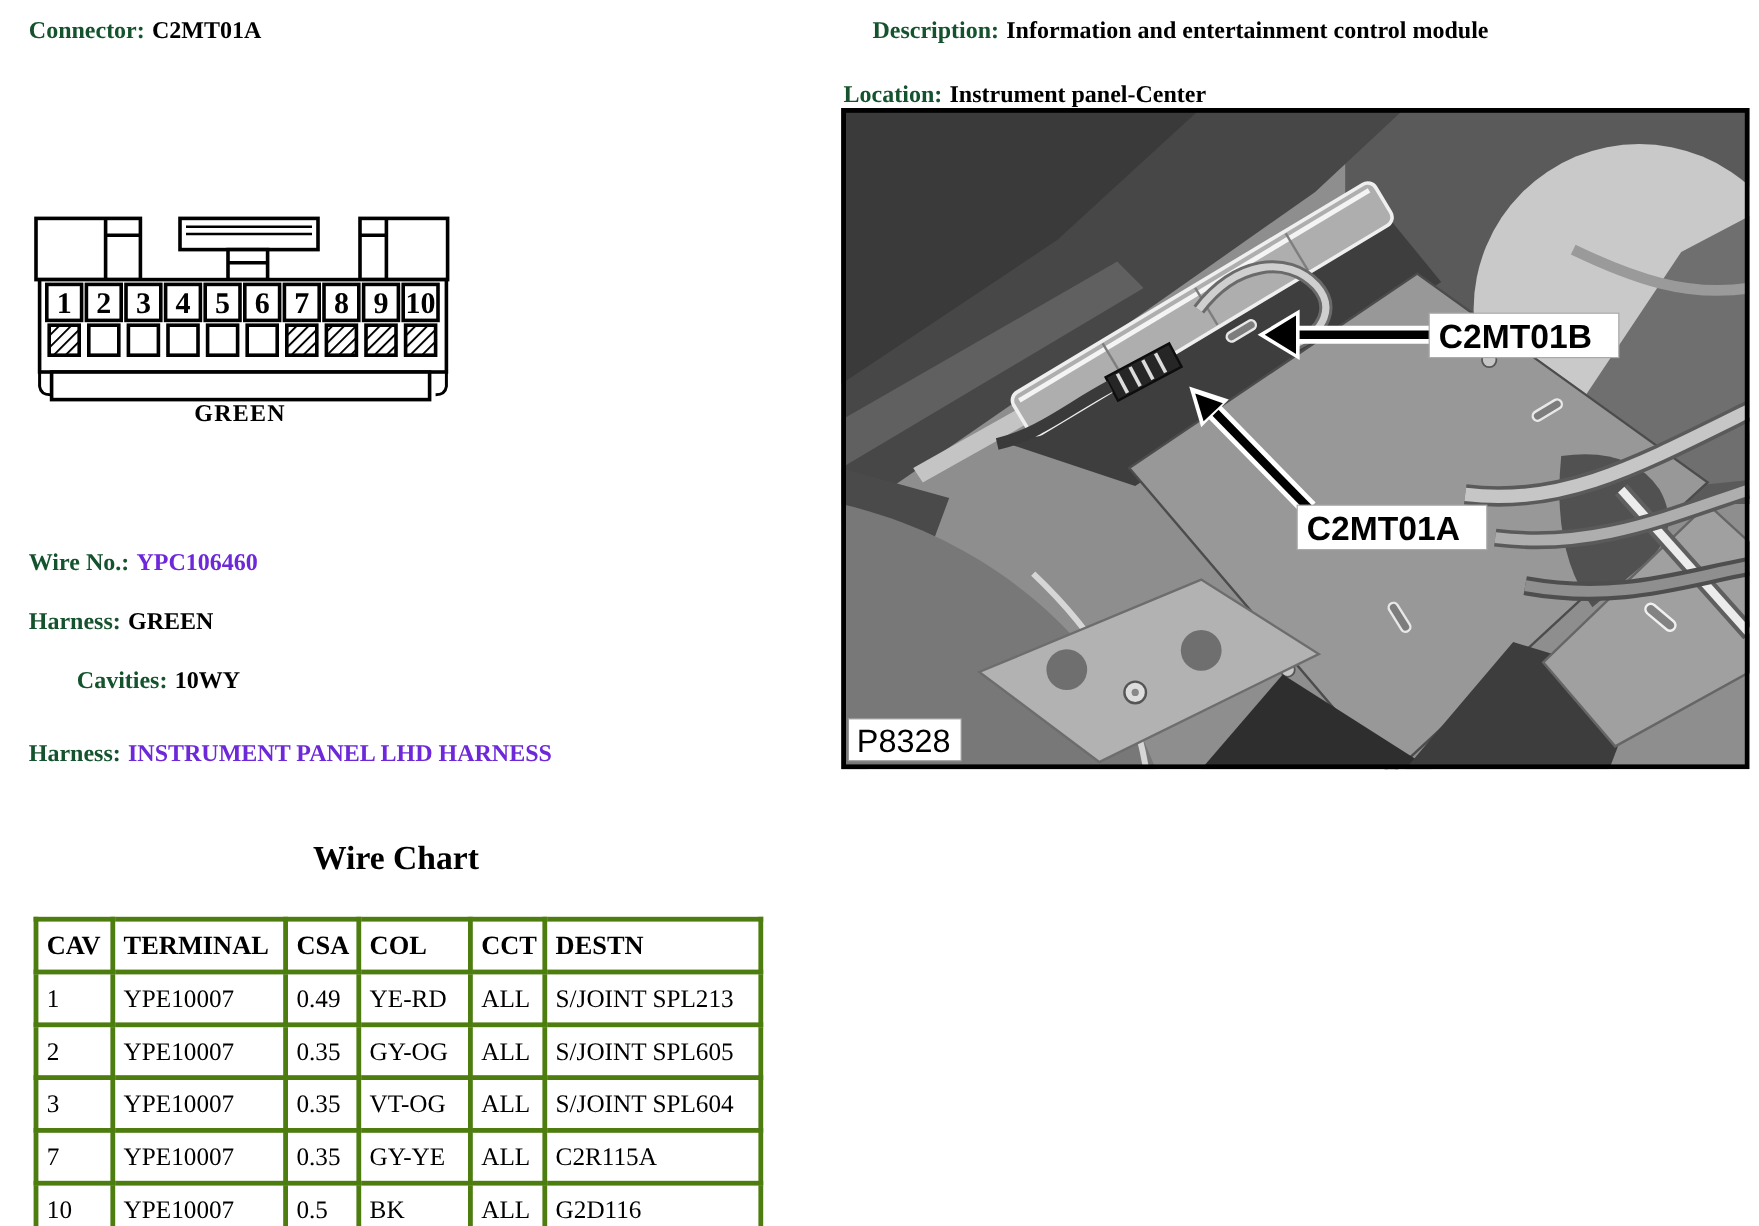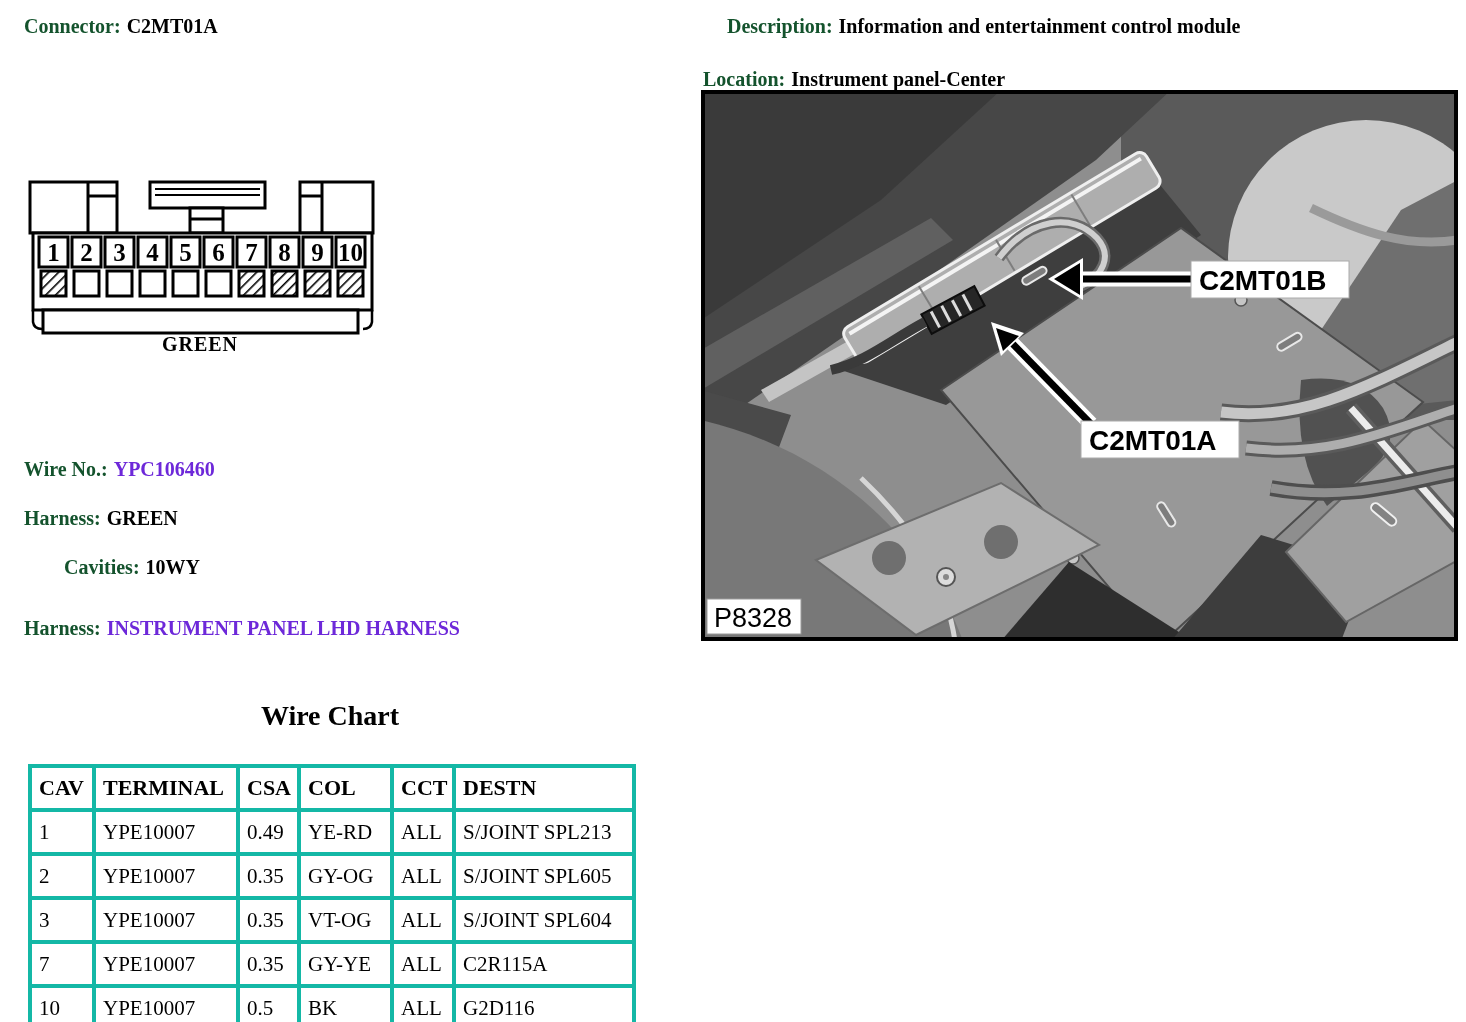--- a/index.html
+++ b/index.html
@@ -14,21 +14,21 @@
   .gap{display:inline-block;width:6px;}
   
   .chart-title{left:28px;top:700px;width:604px;text-align:center;
     font-size:28px;font-weight:bold;}
   table.wire{
     position:absolute;left:28px;top:764px;width:604px;
     border-collapse:collapse;table-layout:fixed;
     font-size:21px;font-family:"Liberation Serif",serif;
   }
   table.wire th,table.wire td{
-    border:4px solid #14b8a6;height:40px;padding:0 2px 0 7px;
+    border:4px solid #4d7c0f;height:40px;padding:0 2px 0 7px;
     text-align:left;vertical-align:middle;white-space:nowrap;overflow:hidden;
   }
   table.wire th{font-weight:bold;font-size:22px;}
   svg text{user-select:none;}
 </style>
 </head>
 <body>
 
 <div class="abs hline" style="left:24px;top:15px;">
   <span class="lbl">Connector:</span><span class="gap"></span><span>C2MT01A</span>

